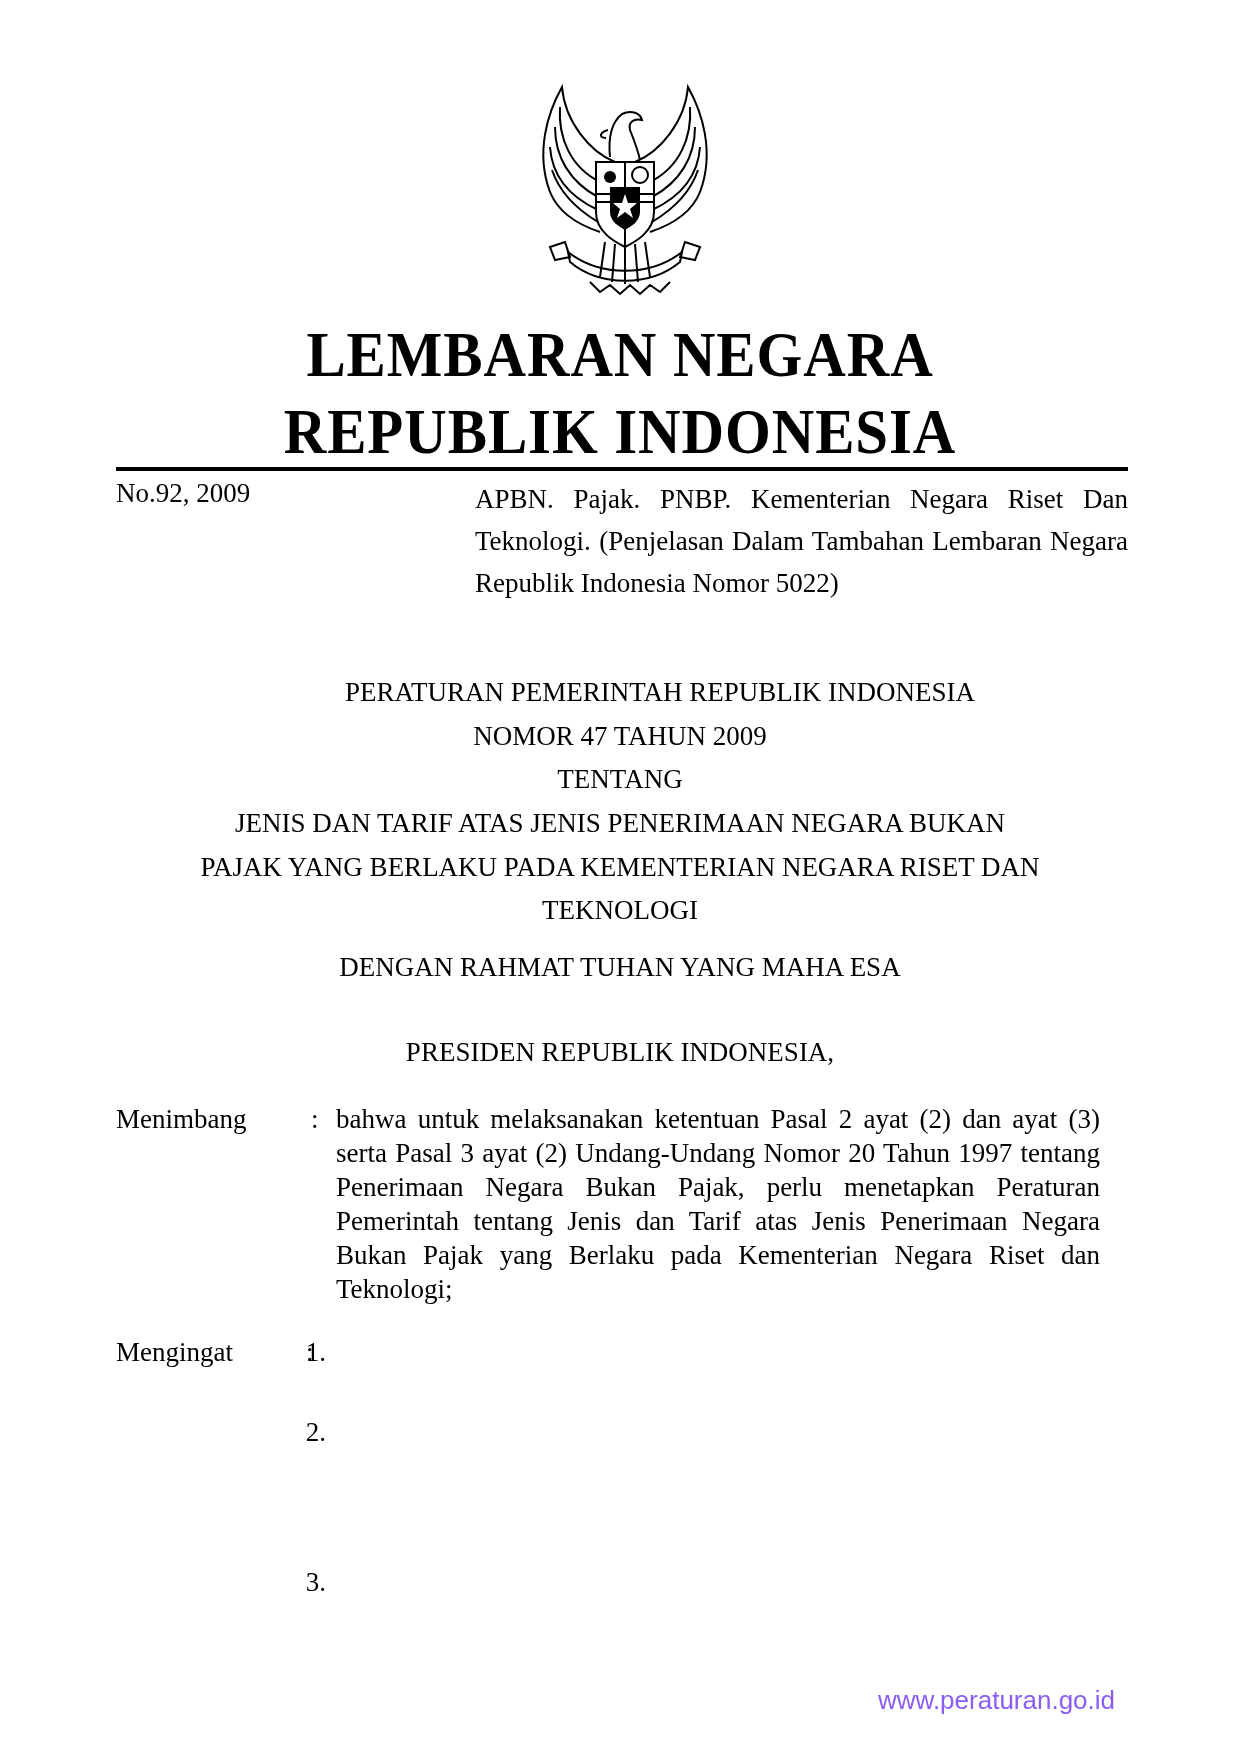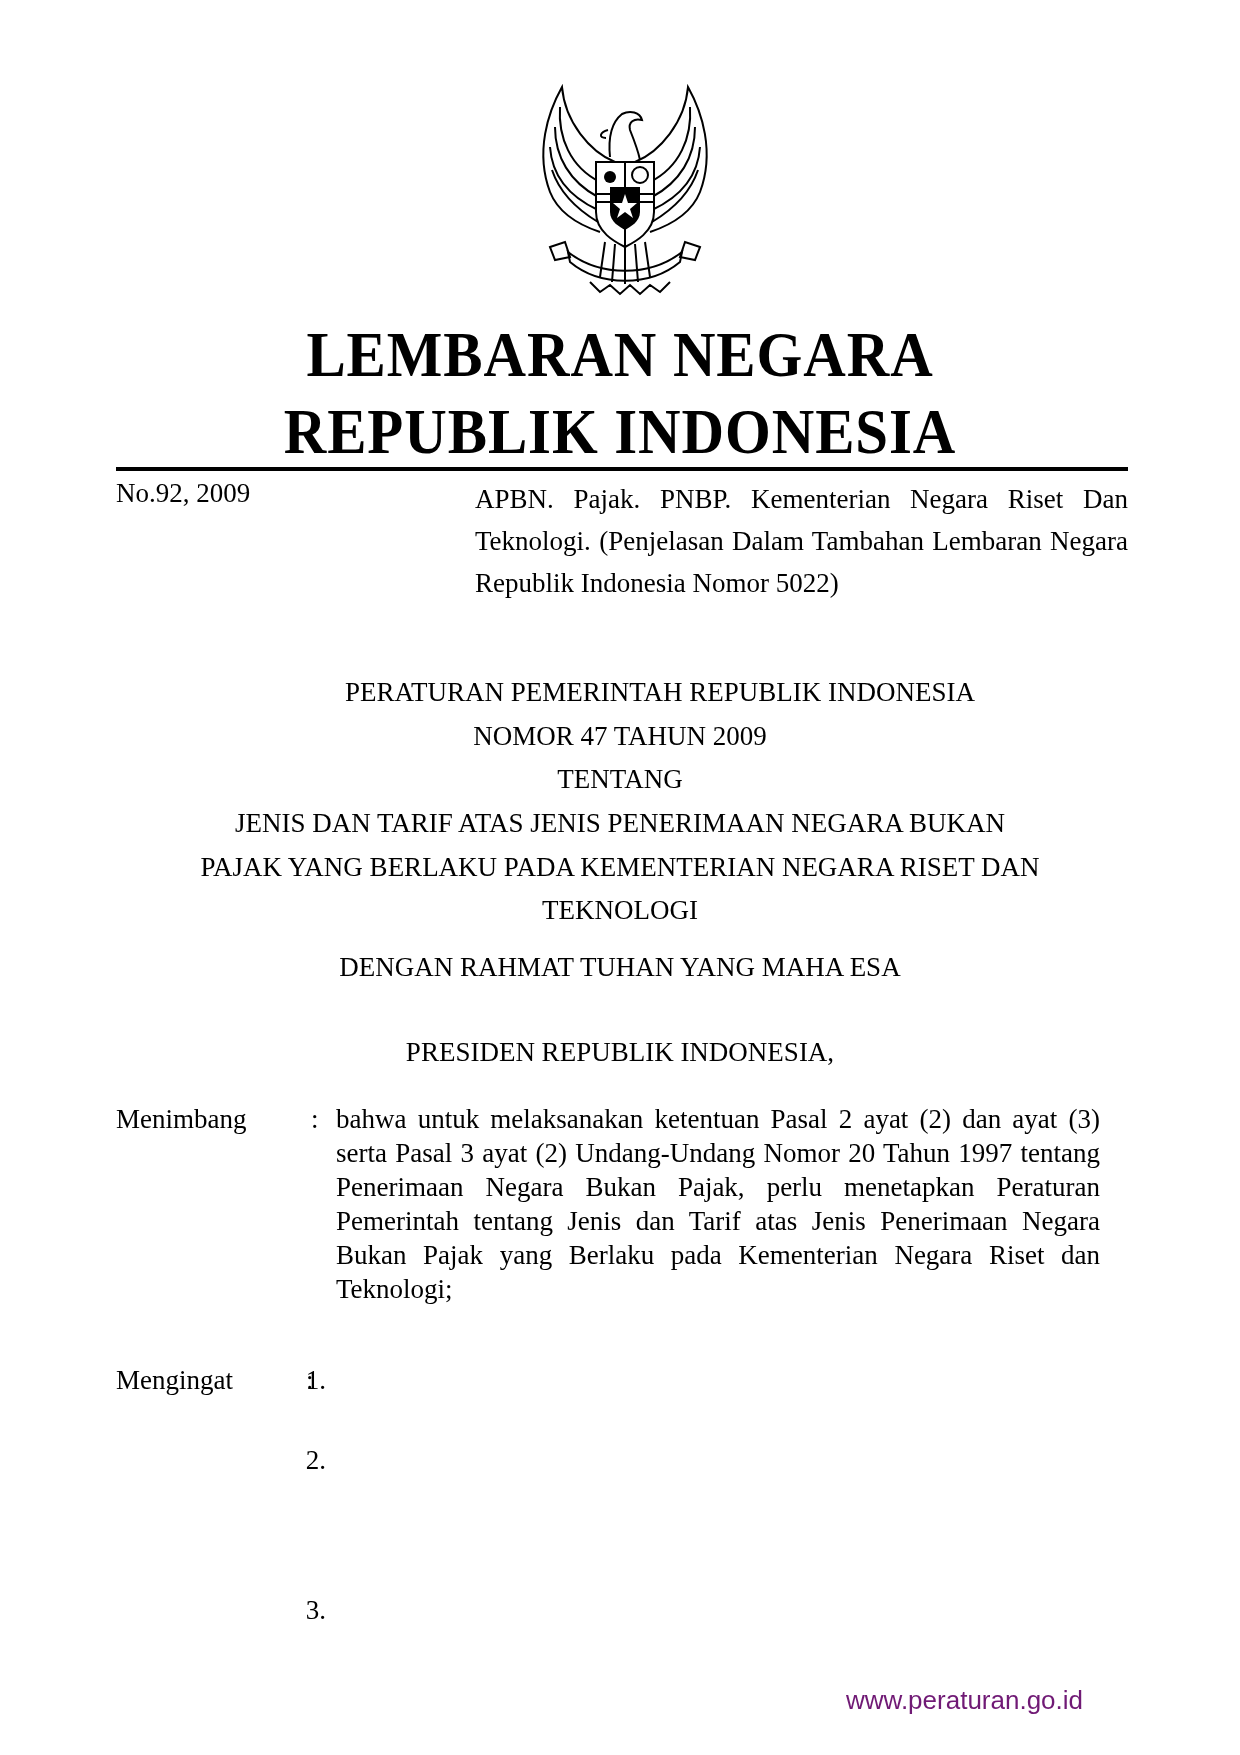--- a/index.html
+++ b/index.html
@@ -10,21 +10,21 @@
     .t2 { top:395px; }
     .rule { position:absolute; left:116px; width:1012px; top:467px; height:4px; background:#000; }
     .no { position:absolute; left:116px; top:478px; font-size:27px; }
     .subject { position:absolute; left:475px; top:478px; width:653px; font-size:27px; line-height:42px; text-align:justify; text-align-last:left; }
     .center { position:absolute; left:0; width:1240px; text-align:center; font-size:27px; }
     .section { position:absolute; left:116px; font-size:27px; line-height:34px; }
     .label { position:absolute; left:0; white-space:nowrap; }
     .colon { position:absolute; white-space:nowrap; }
     .para { position:absolute; text-align:justify; text-align-last:left; }
     .item-num { position:absolute; white-space:nowrap; text-align:right; width:38px; }
-    .footer { position:absolute; left:846px; top:1685px; font-family:"Liberation Sans", sans-serif; font-size:26px; color:#701a75; }
+    .footer { position:absolute; left:878px; top:1685px; font-family:"Liberation Sans", sans-serif; font-size:26px; color:#8b5cf6; }
   </style>
 </head>
 <body>
 
 <svg class="emblem" viewBox="0 0 190 220">
   <g fill="none" stroke="#000" stroke-width="2">
 
     <path d="M85 80 C60 70 35 40 32 5 C18 30 5 70 20 110 C30 135 55 145 70 150"></path>
     <path d="M30 25 C28 55 40 85 70 100"></path>
       <path d="M25 45 C25 75 40 100 68 115"></path>
@@ -73,21 +73,21 @@
 <div class="center" style="top:895px;">TEKNOLOGI</div>
 <div class="center" style="top:952px;">DENGAN RAHMAT TUHAN YANG MAHA ESA</div>
 <div class="center" style="top:989px;margin-top:48px;">PRESIDEN REPUBLIK INDONESIA,</div>
 
 <div class="section" style="top:1102px; width:1012px; height:240px;">
   <span class="label">Menimbang</span>
   <span class="colon" style="left:195px;">:</span>
   <div class="para" style="left:220px; width:764px;">bahwa untuk melaksanakan ketentuan Pasal 2 ayat (2) dan ayat (3) serta Pasal 3 ayat (2) Undang-Undang Nomor 20 Tahun 1997 tentang Penerimaan Negara Bukan Pajak, perlu menetapkan Peraturan Pemerintah tentang Jenis dan Tarif atas Jenis Penerimaan Negara Bukan Pajak yang Berlaku pada Kementerian Negara Riset dan Teknologi;</div>
 </div>
 
-<div class="section" style="top:1335px; width:1012px; height:360px;margin-top:28px;">
+<div class="section" style="top:1335px; width:1012px; height:360px;">
   <span class="label">Mengingat</span>
   <span class="colon" style="left:190px;">:</span>
 
   <span class="item-num" style="left:172px; top:0;">1.</span>
 
   <span class="item-num" style="left:172px; top:80px;">2.</span>
 
   <span class="item-num" style="left:172px; top:230px;">3.</span>
 </div>
 

